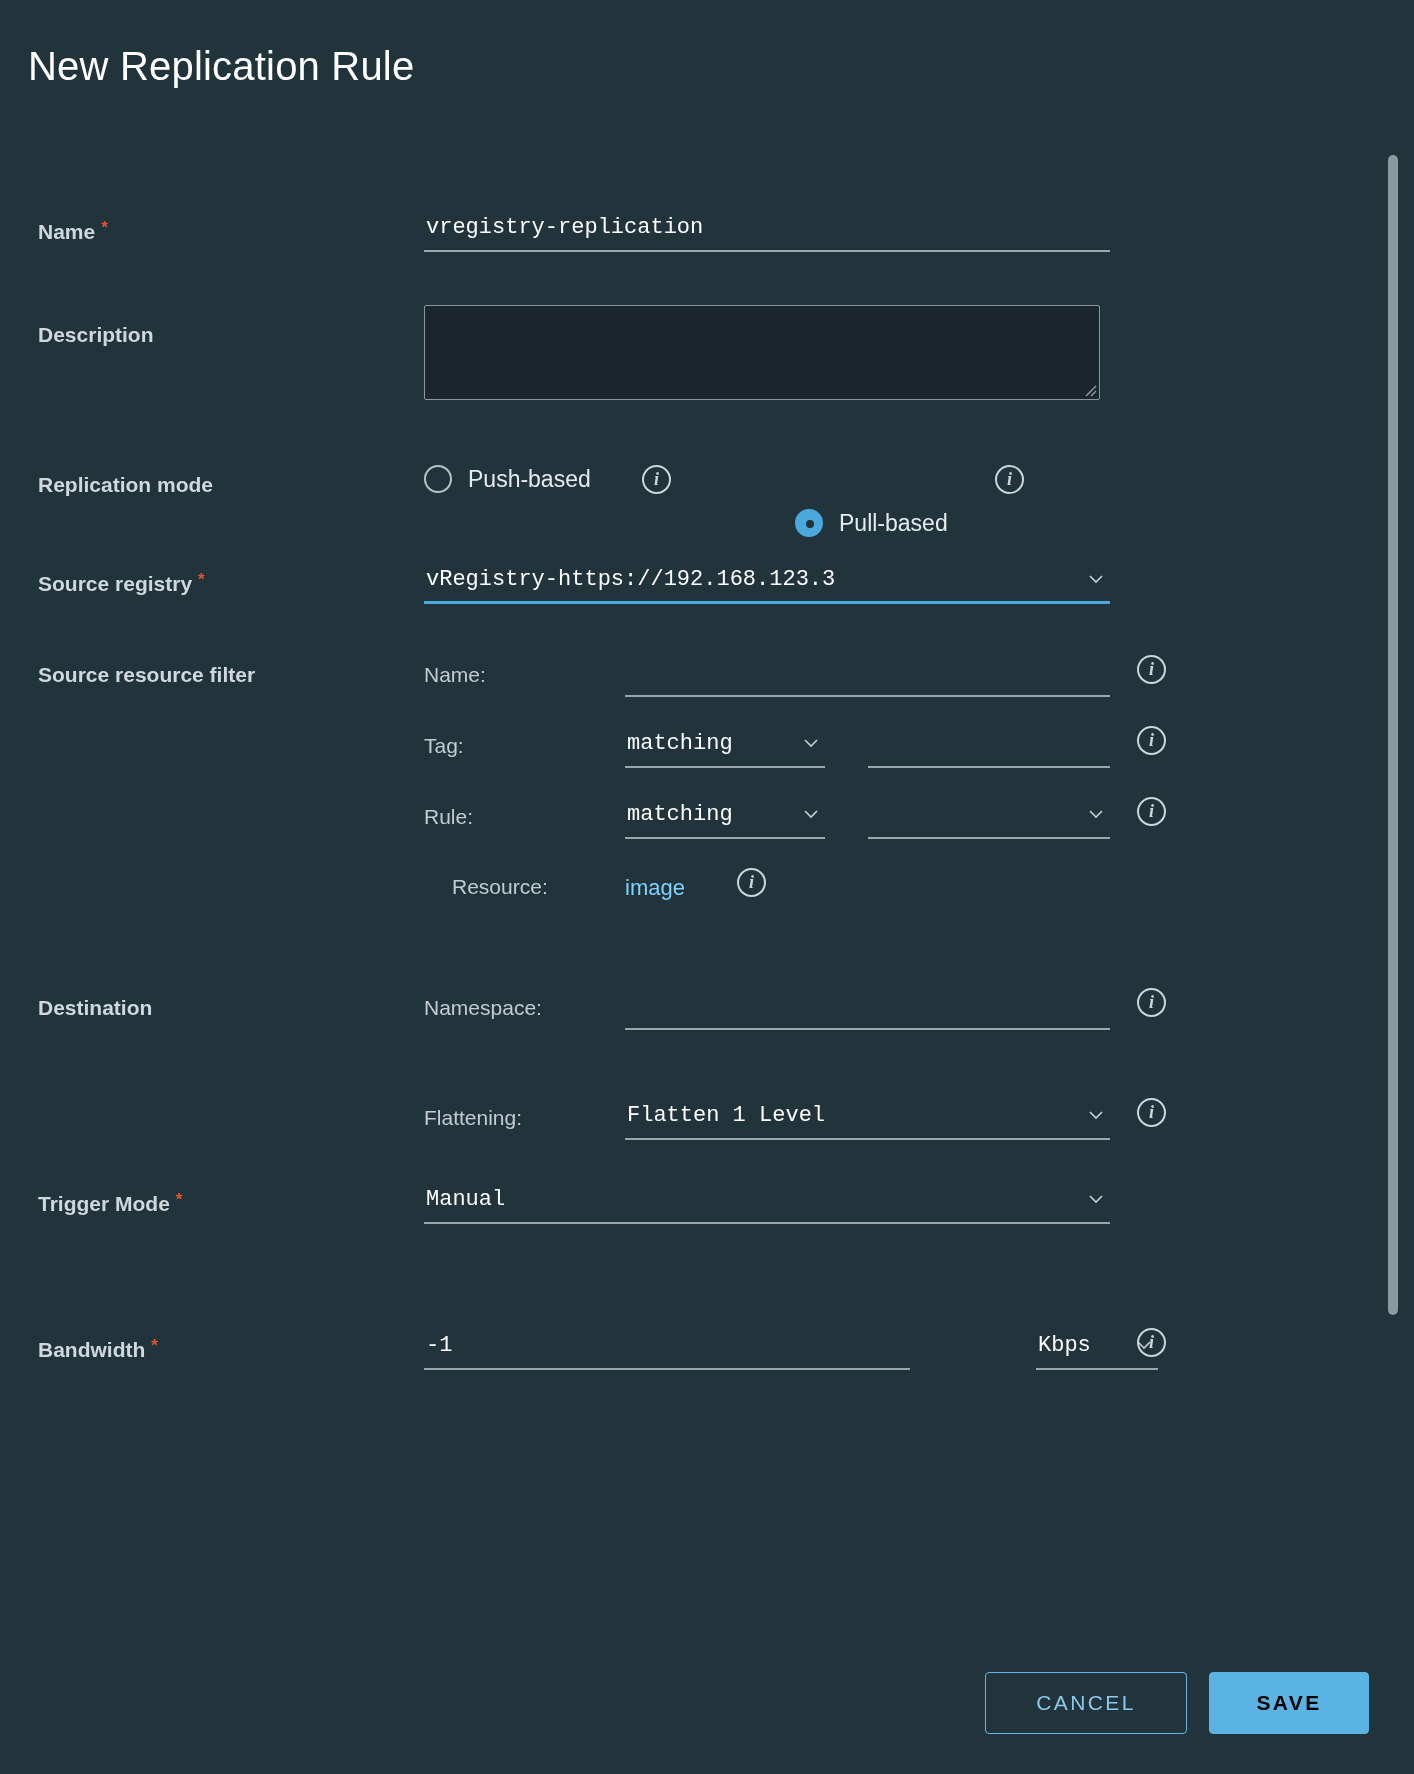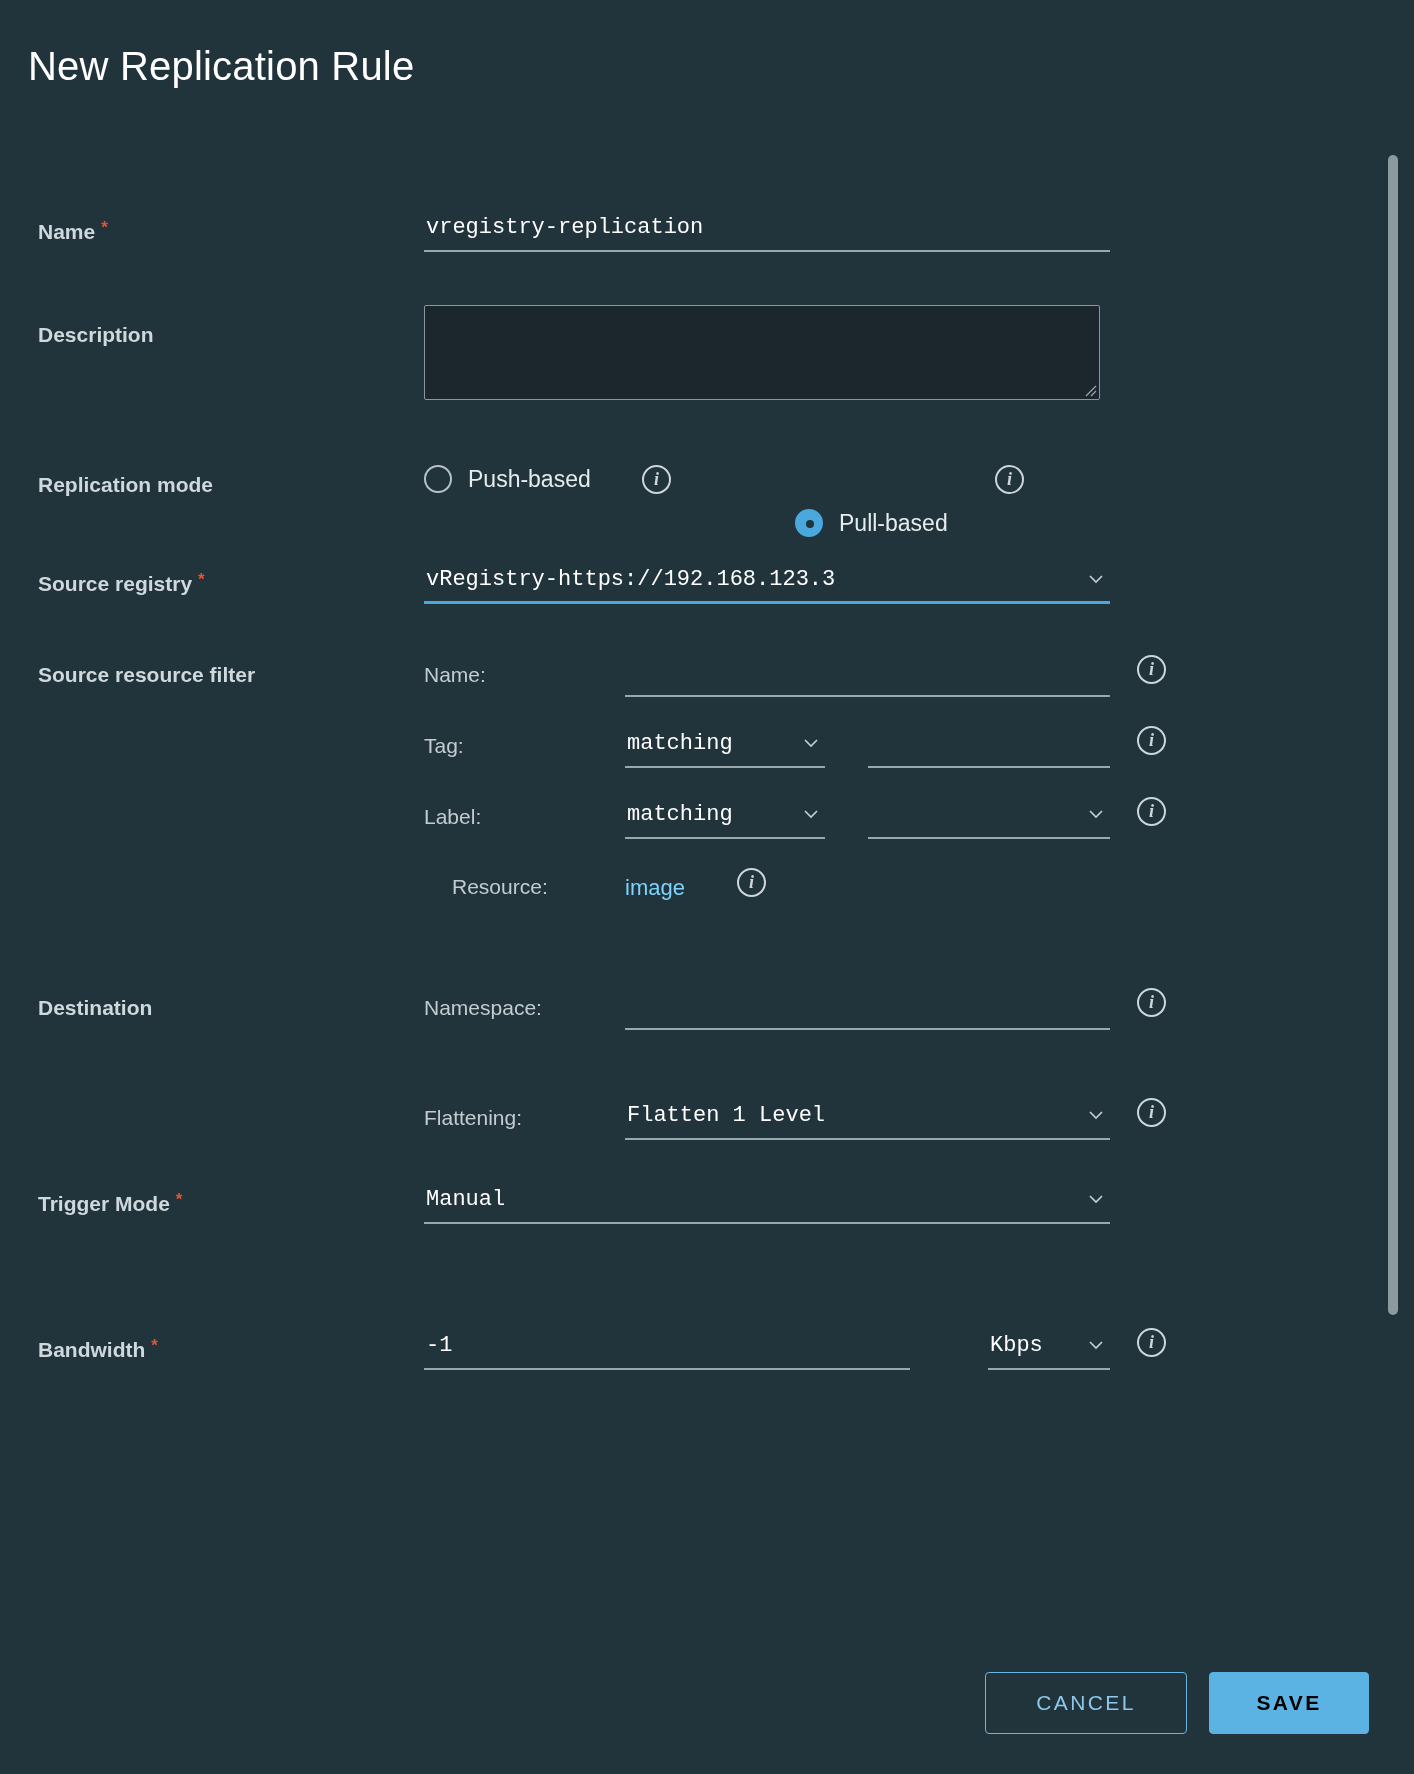--- a/index.html
+++ b/index.html
@@ -296,21 +296,21 @@
         <svg width="20" height="20" viewBox="0 0 20 20">
             <path d="M4 7 L10 13 L16 7" stroke="#c6d0d4" stroke-width="1.6" fill="none"></path>
           </svg>
       </span>
     </div>
     <div class="uline" style="left:868px; top:71px; width:242px;">
       <span class="val empty"></span>
     </div>
     <div class="info" style="left:1137px; top:71px;">i</div>
 
-    <div class="sub-label" style="left:424px; top:150px;">Label:</div>
+    <div class="sub-label" style="left:424px; top:150px;">Rule:</div>
     <div class="uline" style="left:625px; top:142px; width:200px;">
       <span class="val">matching</span>
       <span class="chev">
         <svg width="20" height="20" viewBox="0 0 20 20">
             <path d="M4 7 L10 13 L16 7" stroke="#c6d0d4" stroke-width="1.6" fill="none"></path>
           </svg>
       </span>
     </div>
     <div class="uline" style="left:868px; top:142px; width:242px;">
       <span class="val empty"></span>
@@ -358,21 +358,21 @@
           </svg>
       </span>
     </div>
   </div>
 
   <div class="row" style="top:1178px;">
     <div class="label-left" style="top:8px;"><span>Bandwidth</span><span class="req-star">*</span></div>
     <div class="uline" style="left:424px; top:0px; width:486px;">
       <span class="val">-1</span>
     </div>
-    <div class="uline clip" style="left:988px; top:0px; width:122px;">
+    <div class="uline clip" style="left:1036px; top:0px; width:122px;">
       <span class="val" style="width:78px; overflow:hidden;">Kbps</span>
       <span class="chev">
         <svg width="20" height="20" viewBox="0 0 20 20">
             <path d="M4 7 L10 13 L16 7" stroke="#c6d0d4" stroke-width="1.6" fill="none"></path>
           </svg>
       </span>
     </div>
     <div class="info" style="left:1137px; top:0px;">i</div>
   </div>
 

